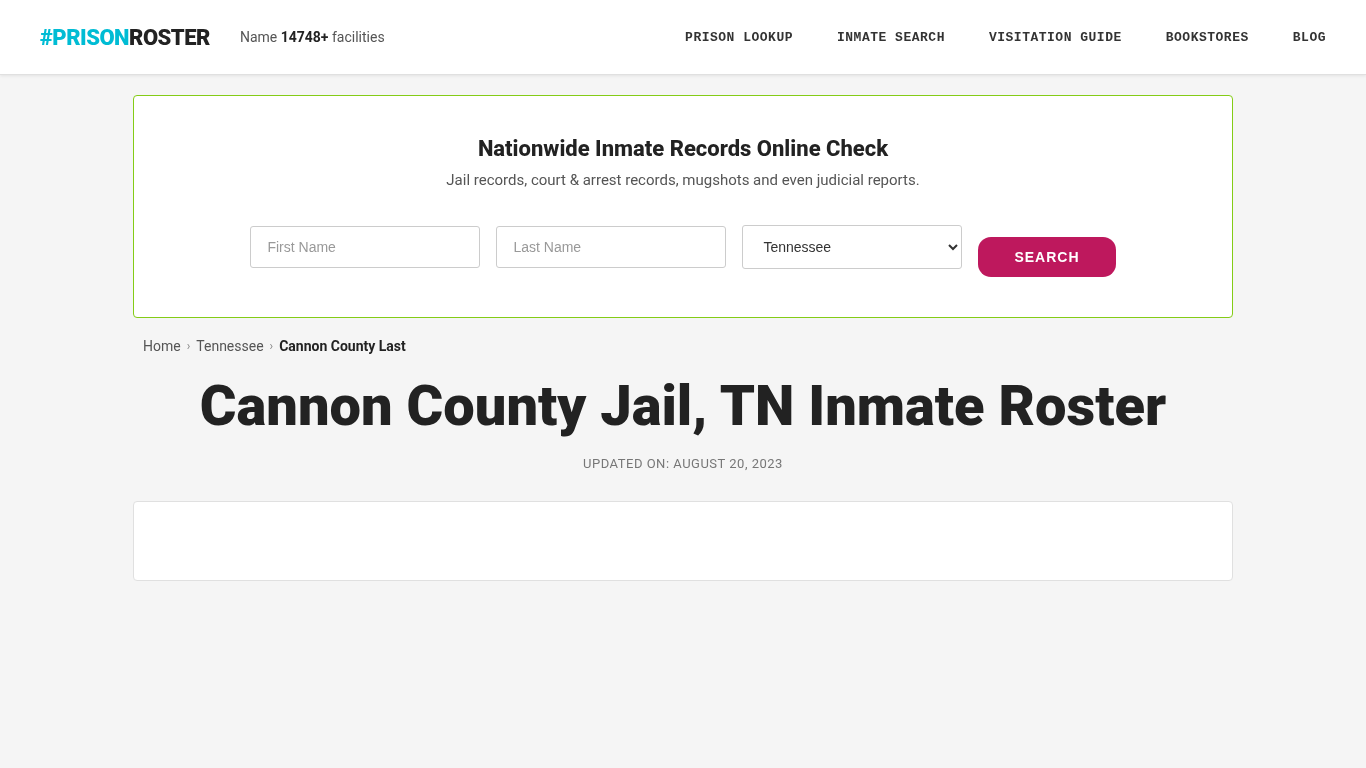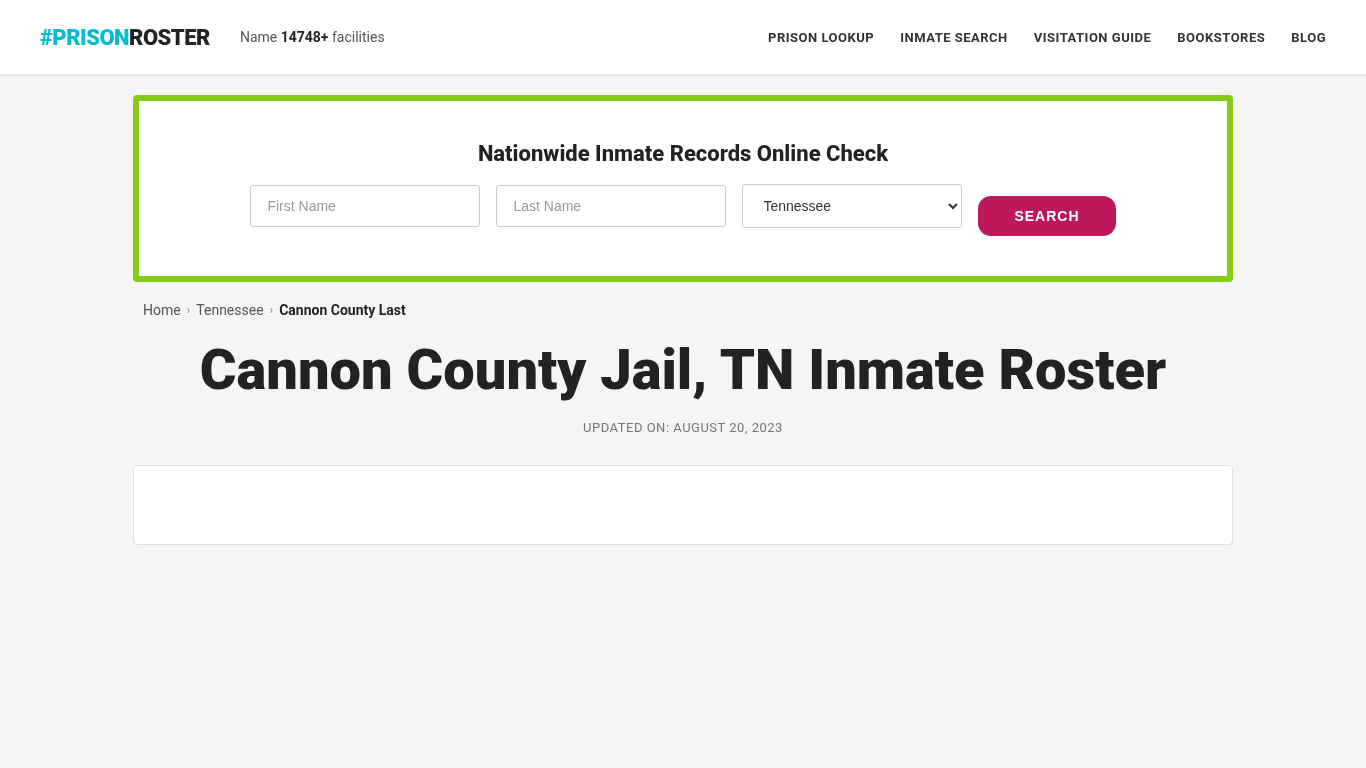--- a/index.html
+++ b/index.html
@@ -57,40 +57,41 @@
       margin-left: 10px;
     }
 
     .facilities-text strong {
       color: #222;
       font-weight: 700;
     }
 
     .nav {
       display: flex;
-      gap: 26px;
+      gap: 44px;
+      font-family: Liberation Mono, monospace;
     }
 
     .nav-item {
       font-size: 13px;
       font-weight: 700;
       color: #333;
       text-transform: uppercase;
       letter-spacing: 0.5px;
       cursor: pointer;
       text-decoration: none;
     }
 
     
     .search-banner {
       background: #fff;
       margin: 20px auto;
       max-width: 1100px;
       border-radius: 4px;
-      border: 6px solid #84cc16;
+      border: 1px solid #84cc16;
       padding: 40px 44px;
       text-align: center;
     }
 
     .search-banner h2 {
       font-size: 22px;
       font-weight: 800;
       color: #222;
       margin-bottom: 10px;
     }
@@ -229,20 +230,21 @@
     <a class="nav-item" href="#">PRISON LOOKUP</a>
     <a class="nav-item" href="#">INMATE SEARCH</a>
     <a class="nav-item" href="#">VISITATION GUIDE</a>
     <a class="nav-item" href="#">BOOKSTORES</a>
     <a class="nav-item" href="#">BLOG</a>
   </nav>
 </header>
 
 <div class="search-banner">
   <h2>Nationwide Inmate Records Online Check</h2>
+  <p>Jail records, court &amp; arrest records, mugshots and even judicial reports.</p>
   <div class="search-form">
     <input class="search-input" type="text" placeholder="First Name" style="">
     <input class="search-input" type="text" placeholder="Last Name" style="">
     <select class="state-select">
       <option>Tennessee</option>
       <option>Alabama</option>
       <option>Alaska</option>
       <option>Arizona</option>
       <option>California</option>
       <option>Florida</option>

